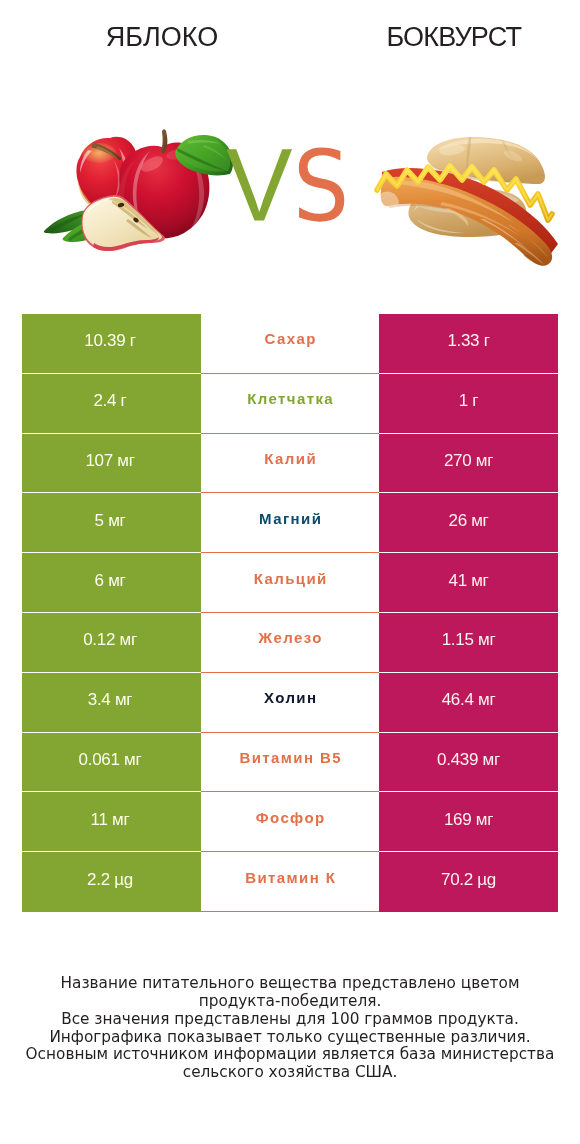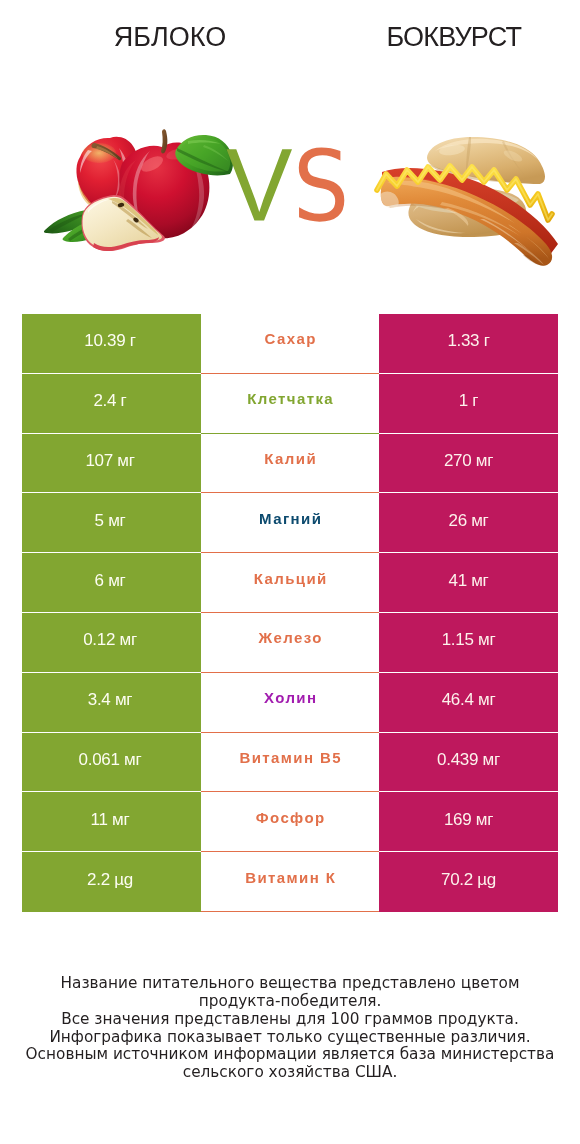--- a/index.html
+++ b/index.html
@@ -3,21 +3,21 @@
 <meta charset="utf-8">
 <style>
   html,body{margin:0;padding:0;}
   body{width:580px;height:1144px;background:#ffffff;
        font-family:"Liberation Sans",sans-serif;overflow:hidden;position:relative;}
   .page{position:absolute;inset:0;}
 
   
   .title{position:absolute;top:24px;font-size:27px;color:#242021;
          text-align:center;white-space:nowrap;line-height:26px;}
-  #title-left{left:16px;width:252px;padding-left:28px;}
+  #title-left{left:8px;width:252px;padding-left:28px;}
   #title-right{left:328px;width:250px;letter-spacing:-0.8px;padding-left:0.8px;}
 
   
   .hero{position:absolute;left:0;top:110px;width:580px;height:170px;}
   .hero svg{position:absolute;left:0;top:0;}
   .vs{position:absolute;top:0;left:0;width:580px;height:1144px;pointer-events:none;}
 
   
   .table{position:absolute;left:22px;top:314px;width:536px;height:598px;}
   .row{display:flex;height:59.8px;position:relative;}
@@ -267,21 +267,21 @@
         <div class="cell mid" style="color: rgb(226, 112, 74); border-bottom-color: rgb(226, 112, 74);">Кальций</div>
         <div class="cell right">41 мг</div>
       </div>
       <div class="row">
         <div class="cell left">0.12 мг</div>
         <div class="cell mid" style="color: rgb(226, 112, 74); border-bottom-color: rgb(226, 112, 74);">Железо</div>
         <div class="cell right">1.15 мг</div>
       </div>
       <div class="row">
         <div class="cell left">3.4 мг</div>
-        <div class="cell mid" style="color: #a21caf; border-bottom-color: rgb(226, 112, 74);">Холин</div>
+        <div class="cell mid" style="color: #0f172a; border-bottom-color: rgb(226, 112, 74);">Холин</div>
         <div class="cell right">46.4 мг</div>
       </div>
       <div class="row">
         <div class="cell left">0.061 мг</div>
         <div class="cell mid" style="color: rgb(226, 112, 74); border-bottom-color: rgb(226, 112, 74);">Витамин B5</div>
         <div class="cell right">0.439 мг</div>
       </div>
       <div class="row">
         <div class="cell left">11 мг</div>
         <div class="cell mid" style="color: rgb(226, 112, 74); border-bottom-color: rgb(226, 112, 74);">Фосфор</div>

